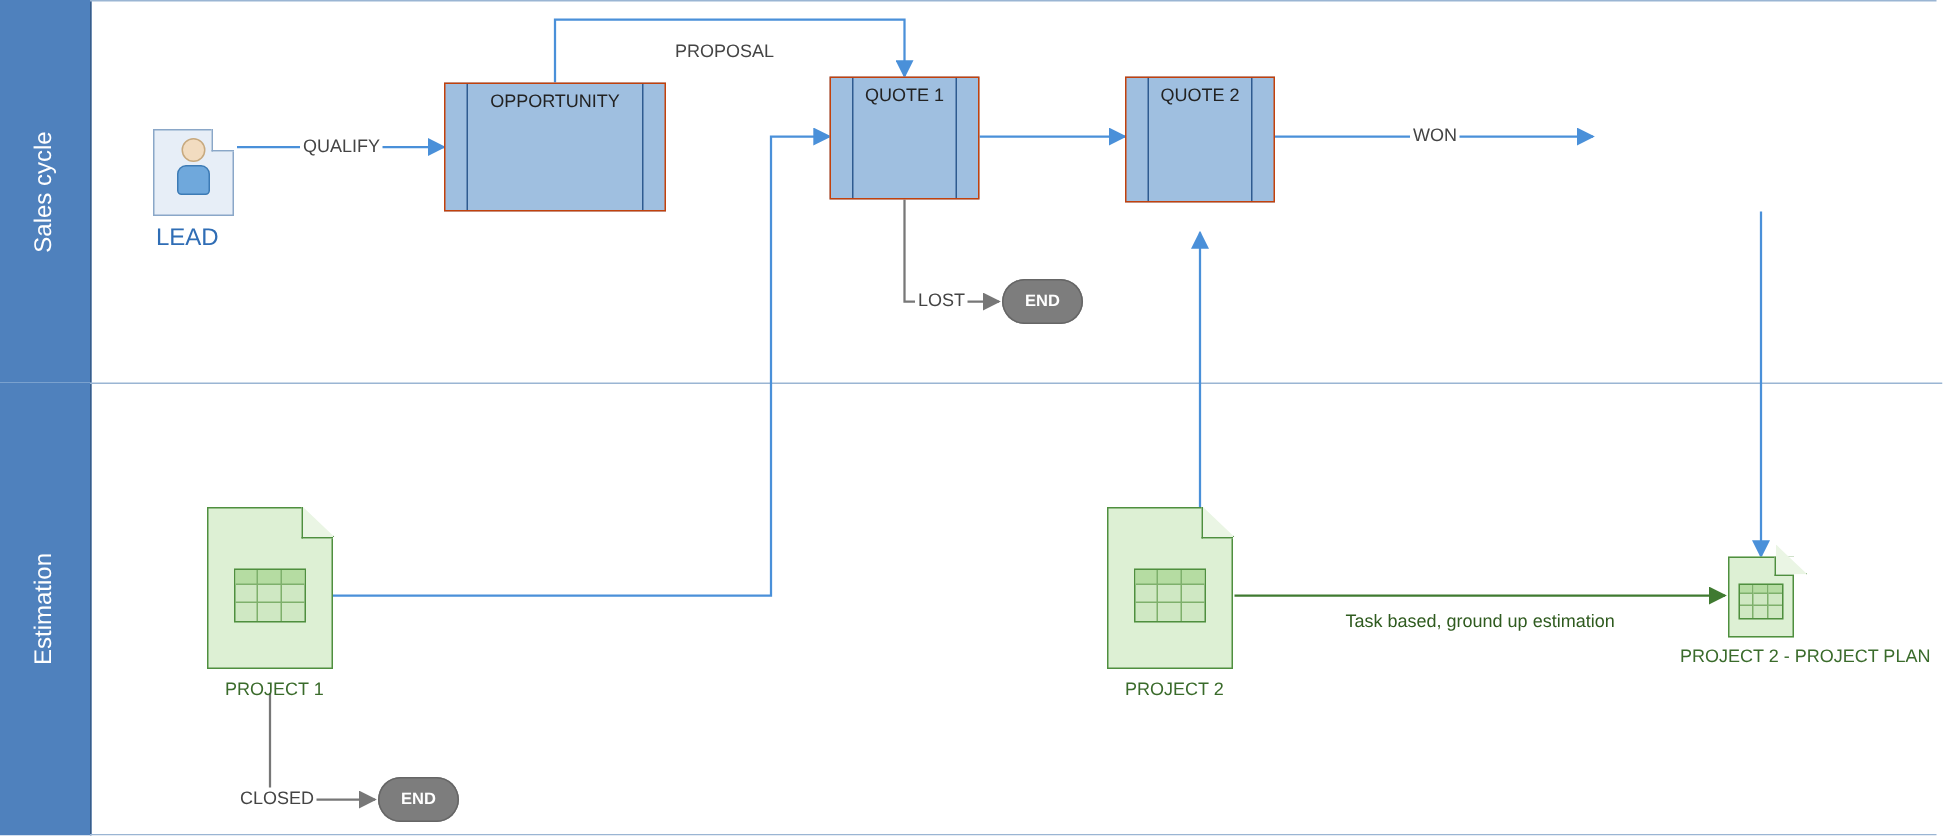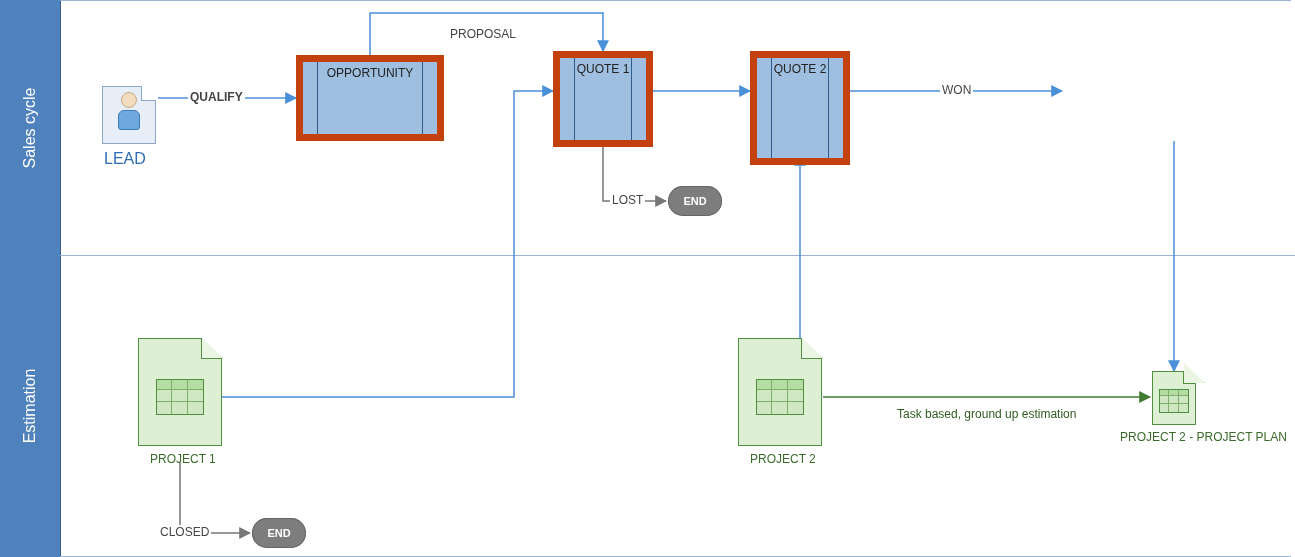--- a/index.html
+++ b/index.html
@@ -49,21 +49,21 @@
   }
   .outer-border {
     position: absolute;
     left: 60px;
     right: 4px;
     border-top: 1px solid #9ab5d3;
   }
   .box {
     position: absolute;
     background: #9fbfe0;
-    border: 7px solid #c2410c;
+    border: 1px solid #c2410c;
     box-sizing: border-box;
   }
   .box .inner-left, .box .inner-right {
     position: absolute;
     top: 0; bottom: 0;
     width: 0;
     border-left: 1px solid #2f5b8f;
   }
   .box .inner-left { left: 14px; }
   .box .inner-right { right: 14px; }
@@ -249,27 +249,27 @@
     </div>
   </div>
   <div class="lead-label">LEAD</div>
 
   <div class="box" style="left:296px; top:55px; width:148px; height:86px;">
     <div class="inner-left"></div>
       <div class="inner-right"></div>
     <div class="caption">OPPORTUNITY</div>
   </div>
 
-  <div class="box" style="left:553px; top:51px; width:100px; height:96px;">
+  <div class="box" style="left:553px; top:51px; width:100px; height:82px;">
     <div class="inner-left"></div>
       <div class="inner-right"></div>
     <div class="caption">QUOTE 1</div>
   </div>
 
-  <div class="box" style="left:750px; top:51px; width:100px; height:114px;">
+  <div class="box" style="left:750px; top:51px; width:100px; height:84px;">
     <div class="inner-left"></div>
       <div class="inner-right"></div>
     <div class="caption">QUOTE 2</div>
   </div>
 
 
   <div class="end-pill" style="left:668px; top:186px;">END</div>
 
   <div class="end-pill" style="left:252px; top:518px;">END</div>
 
@@ -314,20 +314,20 @@
       <div></div>
         <div></div>
         <div></div>
       <div></div>
         <div></div>
         <div></div>
     </div>
   </div>
   <div class="note-label" style="left:1100px; top:430px;margin-left:20px;">PROJECT 2 - PROJECT PLAN</div>
 
-  <div class="edge-label" style="left:188px; top:90px;font-weight:bold;">QUALIFY</div>
+  <div class="edge-label" style="left:200px; top:90px;">QUALIFY</div>
   <div class="edge-label" style="left:448px; top:5px;margin-top:22px;">PROPOSAL</div>
   <div class="edge-label" style="left:610px; top:193px;">LOST</div>
   <div class="edge-label" style="left:940px; top:83px;">WON</div>
   <div class="edge-label" style="left:158px; top:525px;">CLOSED</div>
   <div class="edge-label" style="left:895px; top:389px; color:#2f5b1f;margin-top:18px;">Task based, ground up estimation</div>
 
 </div>
 
 </body></html>

